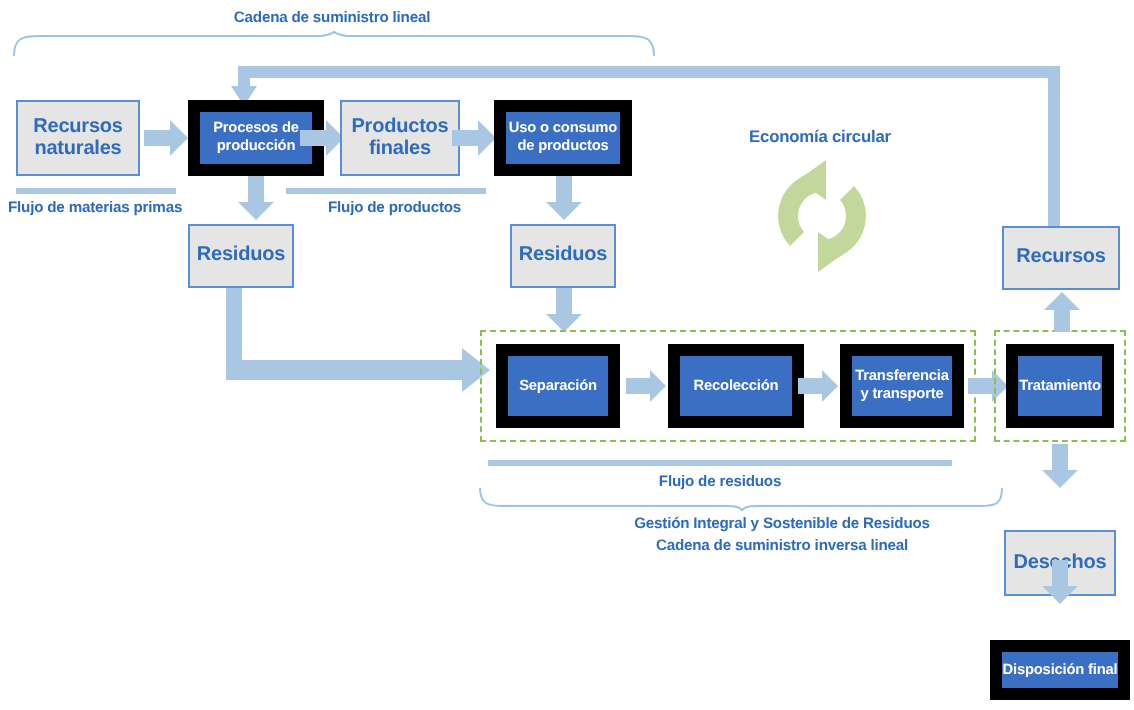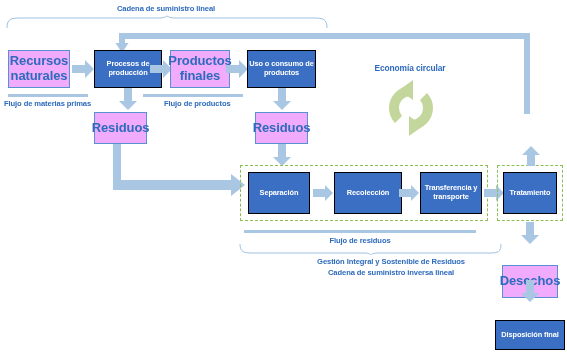--- a/index.html
+++ b/index.html
@@ -16,28 +16,28 @@
     box-sizing:border-box;
     display:flex;align-items:center;justify-content:center;
     text-align:center;
     line-height:1.15;
     font-weight:bold;
     letter-spacing:-0.1px;
   }
   .node.filled{
     background:#3b6fc4;
     color:#ffffff;
-    border:1px solid #000000;
+    border:6px solid #000000;
     font-size:7.4px;
   }
   .node.outline{
-    background:#f0abfc;
+    background:#e5e5e5;
     color:#2e6bbd;
     border:1px solid #5b8fd4;
-    font-size:13px;
+    font-size:10px;
   }
 
   .arrowBlock{position:absolute;}
   .arrowBlock svg{display:block;overflow:visible;}
 
   .label{
     position:absolute;
     color:#2e6bbd;
     font-weight:bold;
     font-size:7.6px;
@@ -193,20 +193,23 @@
       <polygon points="0,4 12,4 12,0 20,8 12,16 12,12 0,12" fill="#a9c7e2"></polygon>
     </svg>
   </div>
 
   <div class="dashbox" style="left:497px;top:165px;width:66px;height:56px;"></div>
 
   <div class="node filled" style="left:503px;top:172px;width:54px;height:42px;justify-content:center;">
     <span>Tratamiento</span>
   </div>
 
+  <div class="node outline" style="left:501px;top:113px;width:59px;height:32px;">
+    <span>Recursos</span>
+  </div>
 
   <div class="arrowBlock" style="left:522px;top:146px;width:18px;height:20px;">
     <svg width="18" height="20" viewBox="0 0 18 20">
       <polygon points="9,0 18,9 13,9 13,20 5,20 5,9 0,9" fill="#a9c7e2"></polygon>
     </svg>
   </div>
 
   <div class="arrowBlock" style="left:521px;top:222px;width:18px;height:22px;">
     <svg width="18" height="22" viewBox="0 0 18 22">
       <polygon points="5,0 13,0 13,13 18,13 9,22 0,13 5,13" fill="#a9c7e2"></polygon>

